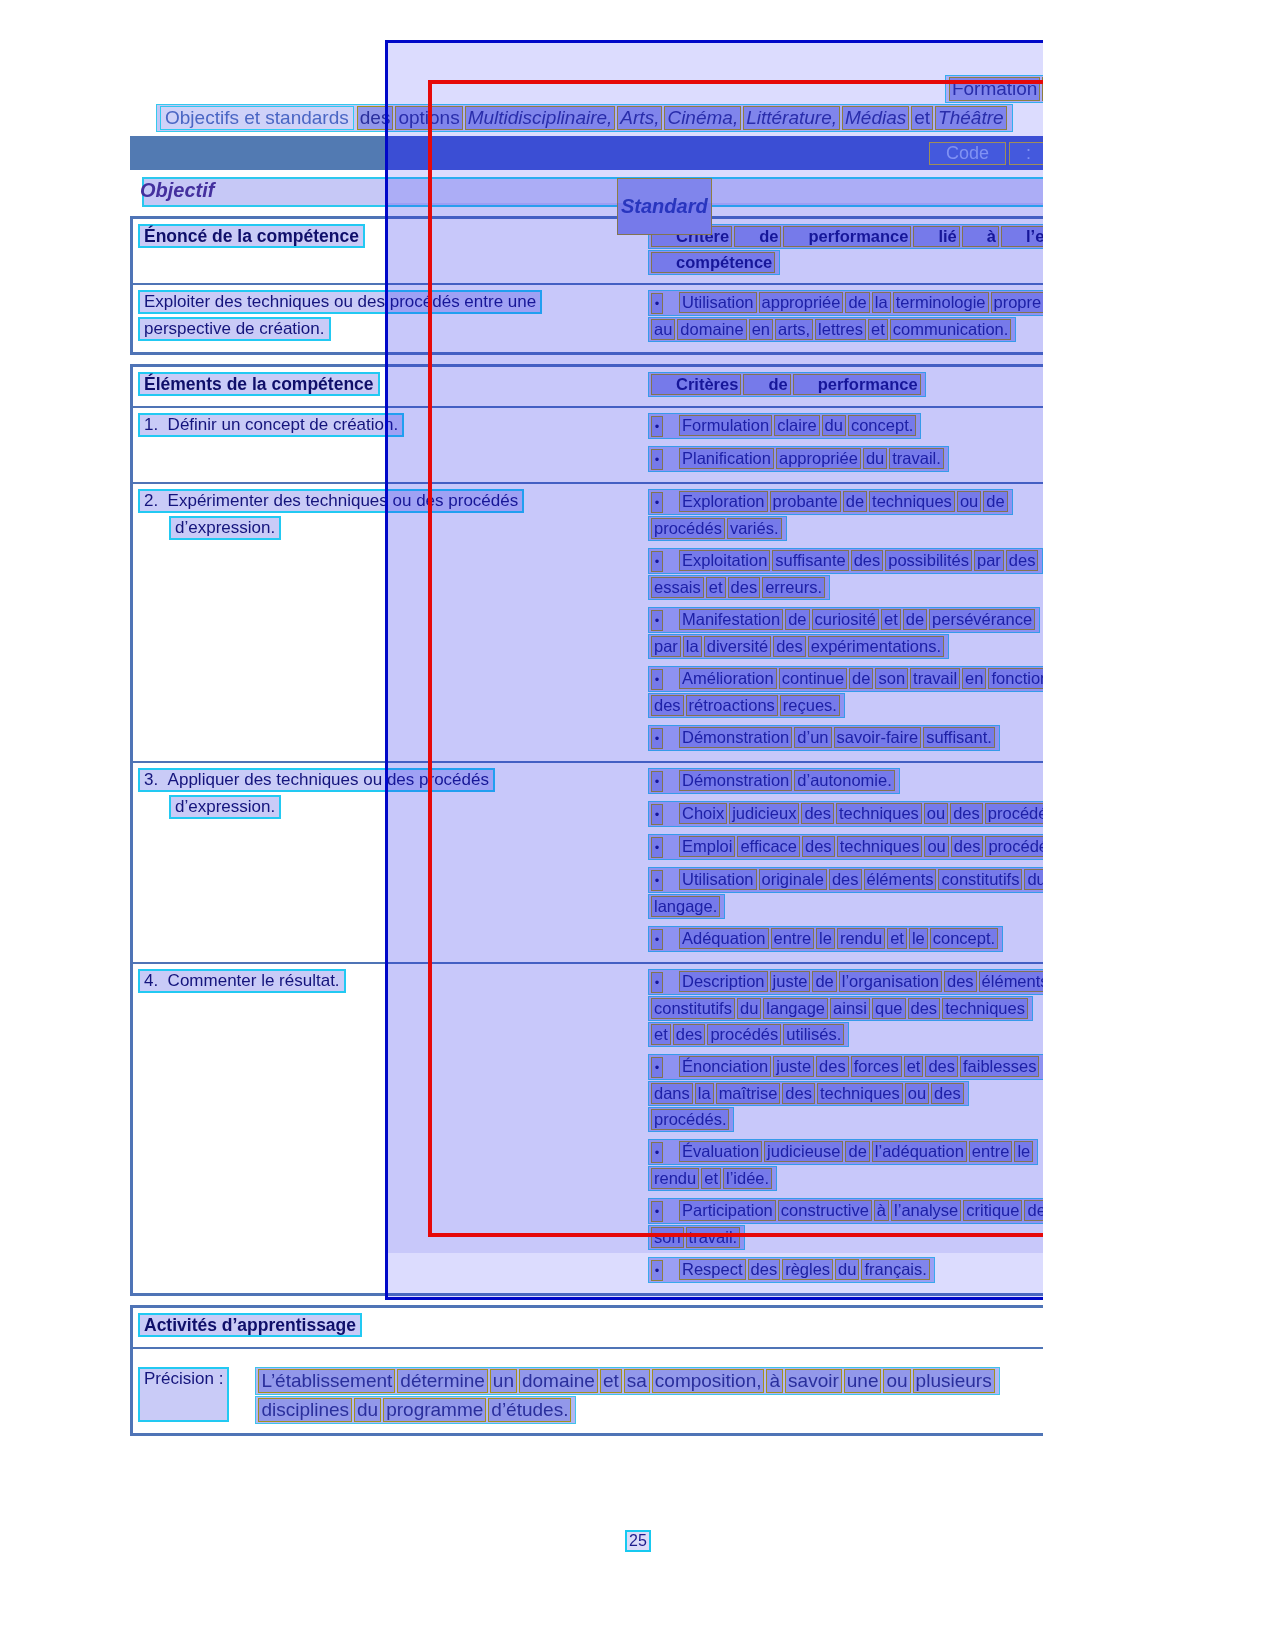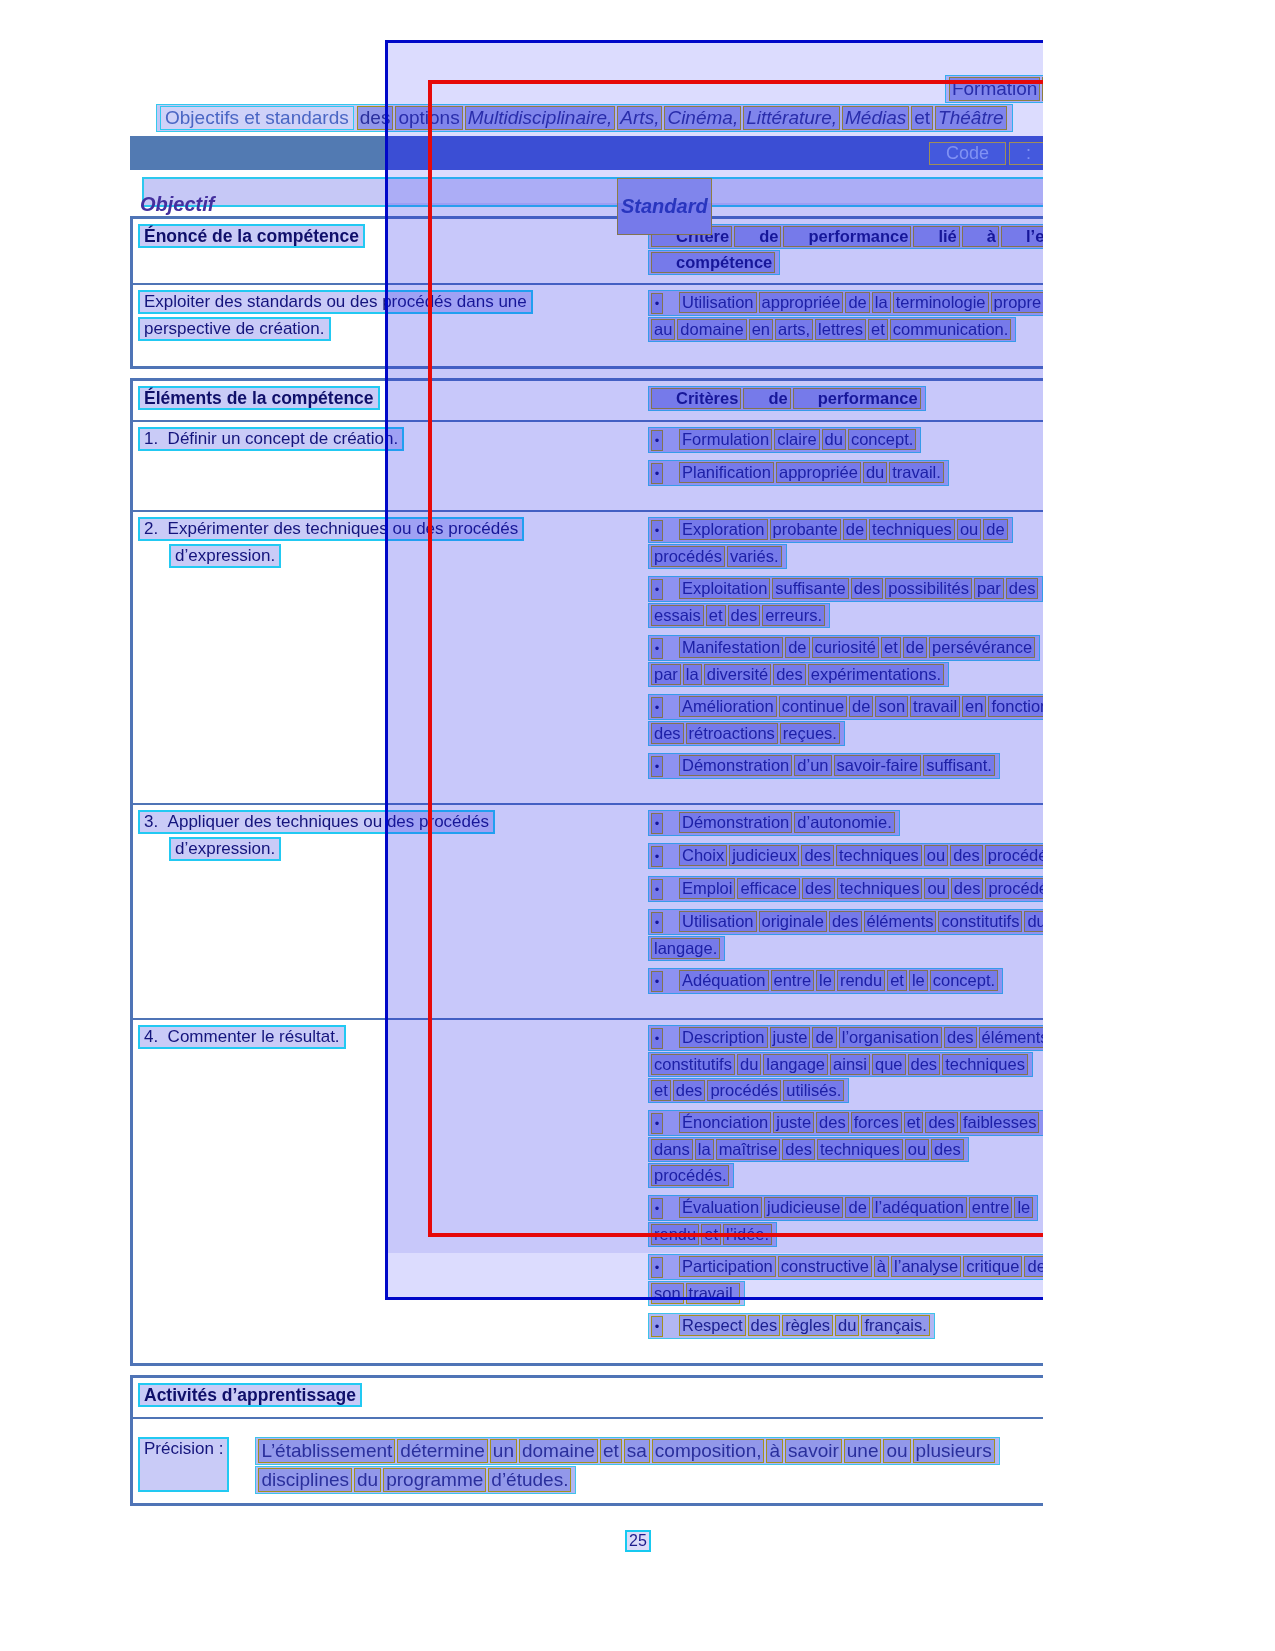--- a/index.html
+++ b/index.html
@@ -21,40 +21,40 @@
   .band{height:34px;margin-top:4px;display:flex;align-items:center;justify-content:flex-end;
         padding-right:8px;box-sizing:border-box;
         background:linear-gradient(90deg,#527ab2 0,#527ab2 255px,#4056cd 255px);}
   .code-word{display:inline-block;background:#4a63d8;border:1px solid #b7a23a;
              color:#93a7f2;font-size:18px;line-height:21px;padding:0 16px;margin-left:3px;}
 
   
   .hdr-row{position:relative;height:30px;margin:7px 0 9px 0;}
   .hdr-line{position:absolute;left:12px;right:44px;top:0;bottom:0;
             background:#c6c8f6;border:2px solid #2cc8ee;}
-  .hdr-obj{position:absolute;left:10px;top:16px;font-style:italic;font-weight:bold;
+  .hdr-obj{position:absolute;left:10px;top:2px;font-style:italic;font-weight:bold;
            font-size:20px;color:#44309e;}
   .hdr-std{position:absolute;left:487px;top:1px;font-style:italic;font-weight:bold;
            font-size:20px;color:#2b3bb0;background:#9298ea;border:1px solid #a2901e;padding:16px 3px;}
 
   
   .section{border:3px solid #4f74b6;margin-bottom:9px;background:transparent;}
   .s-row{display:flex;border-top:2px solid #4f74b6;padding:5px 0 7px 0;}
   .s-row:first-child{border-top:none;}
   .cell-left{width:505px;box-sizing:border-box;padding-left:5px;flex:none;}
   .cell-right{flex:1;padding-left:10px;box-sizing:border-box;}
 
   .phrase{display:inline-block;background:#c9cbf7;border:2px solid #22c9f2;
           padding:0 4px;color:#14147c;font-size:17px;line-height:20px;margin-bottom:3px;
           white-space:nowrap;}
   .phrase.bold{font-weight:bold;color:#0f0f6a;font-size:17.5px;}
   .phrase.cont{margin-left:31px;}
 
   .item{margin-bottom:7px;}
-  .item:last-child{margin-bottom:17px;}
+  .item:last-child{margin-bottom:3px;}
   .line{display:block;margin-bottom:1px;white-space:nowrap;}
   .lbox{display:inline-block;background:#b2b7f3;border:1px solid #3ec3ea;padding:1px 2px;}
   .cell-right .word-box{font-size:16.5px;line-height:19px;color:#1c2090;}
   .cell-right .head-line .word-box{font-weight:bold;color:#14147e;padding-left:24px;}
   .bullet-box{display:inline-block;background:#9298ea;border:1px solid #a2901e;color:#141480;
               width:10px;text-align:center;margin-right:16px;font-size:13px;line-height:19px;}
 
   
   .p-row{display:flex;padding:18px 0 8px 0;border-top:2px solid #4f74b6;}
   .p-label{flex:none;margin-left:5px;}
@@ -100,21 +100,21 @@
         <div class="section">
           <div class="s-row">
             <div class="cell-left"><span class="phrase bold">Énoncé de la compétence</span></div>
             <div class="cell-right">
               <div class="line head-line"><span class="lbox"><span class="word-box">Critère</span><span class="word-box">de</span><span class="word-box">performance</span><span class="word-box">lié</span><span class="word-box">à</span><span class="word-box">l’ensemble</span><span class="word-box">de</span><span class="word-box">la</span></span></div>
               <div class="line head-line"><span class="lbox"><span class="word-box">compétence</span></span></div>
             </div>
           </div>
           <div class="s-row">
             <div class="cell-left">
-              <div><span class="phrase">Exploiter des standards ou des procédés dans une</span></div>
+              <div><span class="phrase">Exploiter des techniques ou des procédés entre une</span></div>
               <div><span class="phrase">perspective de création.</span></div>
             </div>
             <div class="cell-right">
               <div class="item">
                 <div class="line"><span class="lbox"><span class="bullet-box">•</span><span class="word-box">Utilisation</span><span class="word-box">appropriée</span><span class="word-box">de</span><span class="word-box">la</span><span class="word-box">terminologie</span><span class="word-box">propre</span></span></div>
                 <div class="line"><span class="lbox"><span class="word-box">au</span><span class="word-box">domaine</span><span class="word-box">en</span><span class="word-box">arts,</span><span class="word-box">lettres</span><span class="word-box">et</span><span class="word-box">communication.</span></span></div>
               </div>
             </div>
           </div>
         </div>

